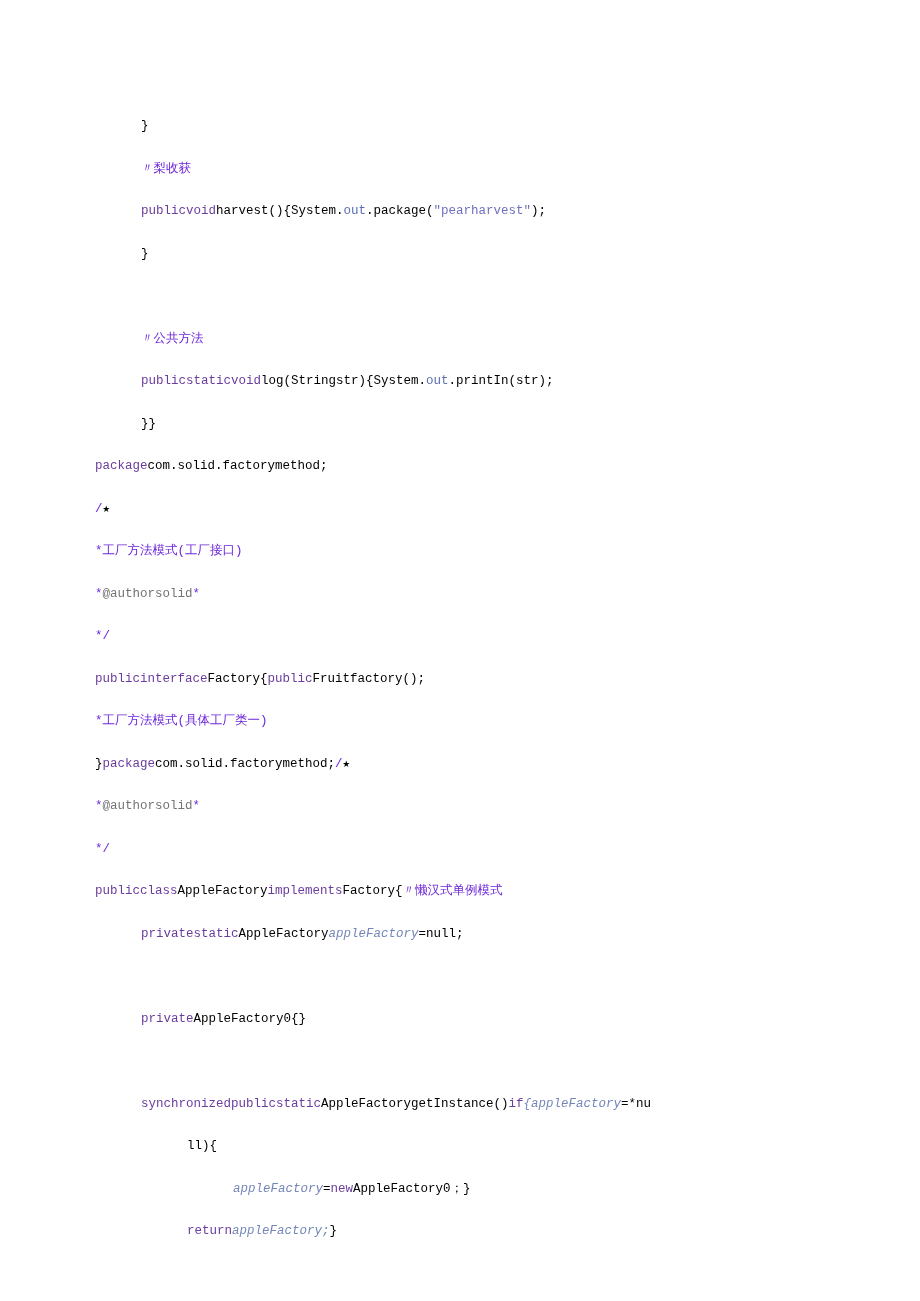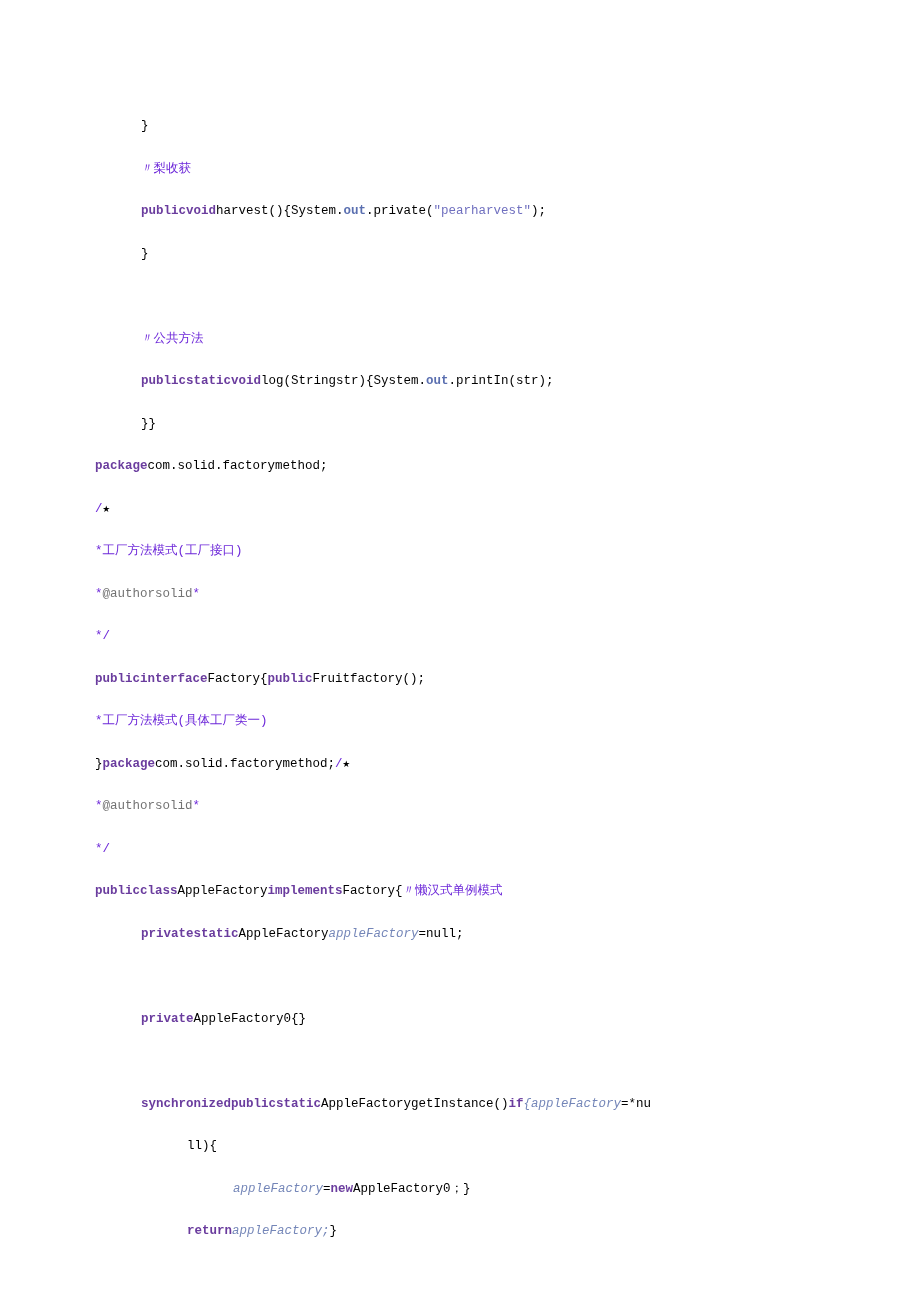--- a/index.html
+++ b/index.html
@@ -13,36 +13,36 @@
     width: 920px;
     box-sizing: border-box;
   }
   .code-block { white-space: pre; }
   .ind1 { padding-left: 46px; }
   .ind2 { padding-left: 92px; }
   .ind3 { padding-left: 138px; }
   .blank { height: 1.7em; }
 
   
-  .kw   { color: #6a3c9e; font-weight: bold; }
+  .kw   { color: #6a3c9e; }
   .str  { color: #6f6fbf; }  
-  .out  { color: #5a6fb0; font-weight: bold; }
+  .out  { color: #5a6fb0; }
   .cmt  { color: #6d28d9; }  
   .ann  { color: #737373; margin-top: 8px; }  
   .fld  { color: #7486b8; font-style: italic; } 
 
   .star { color: #000; }
 </style>
 </head>
 <body>
 
 <div class="code-block">
 <div class="ind1"><span data-bind="lines.l1">}</span></div>
 <div class="ind1"><span class="cmt" data-bind="lines.l2_cmt">〃梨收获</span></div>
-<div class="ind1"><span class="kw" data-bind="lines.l3_a">publicvoid</span><span data-bind="lines.l3_b">harvest(){System.</span><span class="out" data-bind="lines.l3_c">out</span><span data-bind="lines.l3_d">.private(</span><span class="str" data-bind="lines.l3_e">"pearharvest"</span><span data-bind="lines.l3_f">);</span></div>
+<div class="ind1"><span class="kw" data-bind="lines.l3_a">publicvoid</span><span data-bind="lines.l3_b">harvest(){System.</span><span class="out" data-bind="lines.l3_c">out</span><span data-bind="lines.l3_d">.package(</span><span class="str" data-bind="lines.l3_e">"pearharvest"</span><span data-bind="lines.l3_f">);</span></div>
 <div class="ind1"><span data-bind="lines.l4">}</span></div>
 <div class="blank"></div>
 <div class="ind1"><span class="cmt" data-bind="lines.l5_cmt">〃公共方法</span></div>
 <div class="ind1"><span class="kw" data-bind="lines.l6_a">publicstaticvoid</span><span data-bind="lines.l6_b">log(Stringstr){System.</span><span class="out" data-bind="lines.l6_c">out</span><span data-bind="lines.l6_d">.printIn(str);</span></div>
 <div class="ind1"><span data-bind="lines.l7">}}</span></div>
 <div><span class="kw" data-bind="lines.l8_a">package</span><span data-bind="lines.l8_b">com.solid.factorymethod;</span></div>
 <div><span class="cmt" data-bind="lines.l9_a">/</span><span class="star" data-bind="lines.l9_star">★</span></div>
 <div><span class="cmt" data-bind="lines.l10">*工厂方法模式(工厂接口)</span></div>
 <div><span class="cmt" data-bind="lines.l11_a">*</span><span class="ann" data-bind="lines.l11_b">@authorsolid</span><span class="cmt" data-bind="lines.l11_c">*</span></div>
 <div><span class="cmt" data-bind="lines.l12">*/</span></div>

